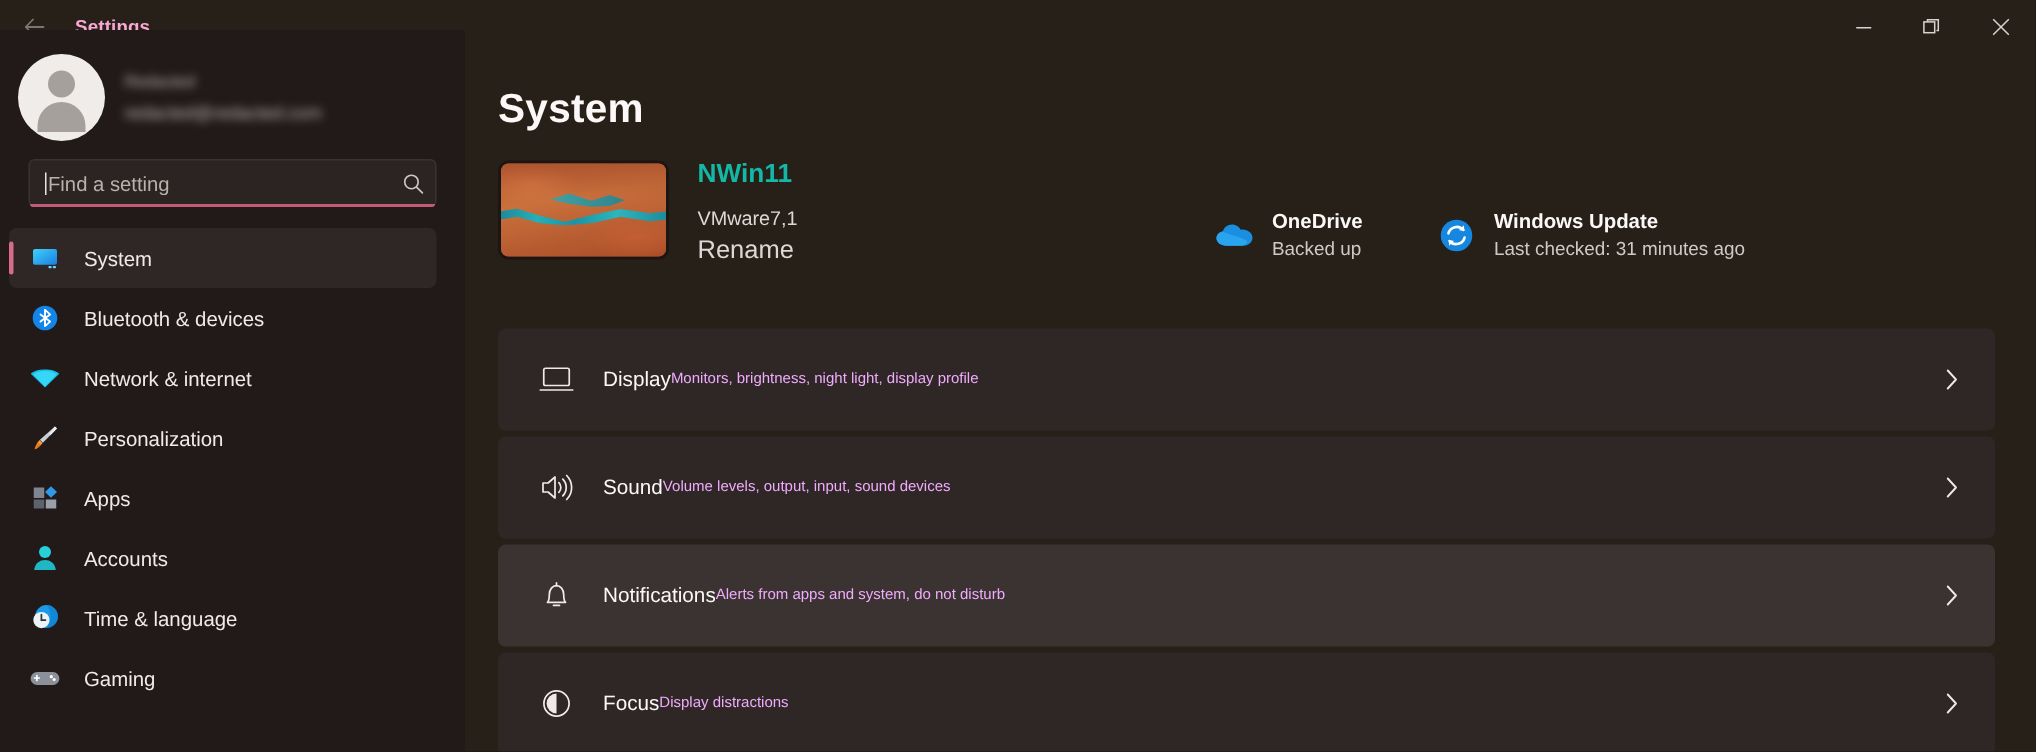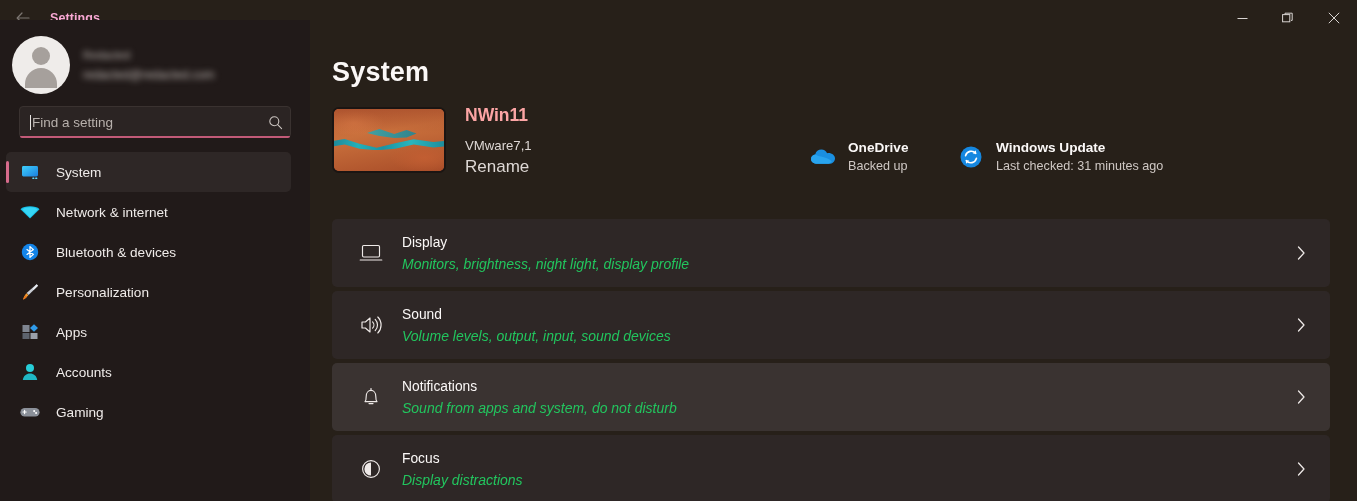--- a/index.html
+++ b/index.html
@@ -133,21 +133,21 @@
     background: linear-gradient(90deg,#2aa9b4,#18879a);
     clip-path: polygon(0% 50%, 25% 10%, 55% 60%, 80% 20%, 100% 55%, 80% 95%, 55% 100%, 25% 80%);
     opacity: .85;
   }
   .ridge {
     position: absolute; left: 0; top: 0; width: 100%; height: 38%;
     background: linear-gradient(180deg, rgba(160,72,40,.55), rgba(160,72,40,0));
   }
 
   .device-info { margin-left: 19px; display: flex; flex-direction: column; justify-content: center; }
-  .device-name { font-size: 17.5px; font-weight: 700; color: #fca5a5; line-height: 1.3; }
+  .device-name { font-size: 17.5px; font-weight: 700; color: #14b8a6; line-height: 1.3; }
   .device-model { font-size: 13.2px; color: #ded8d5; margin-top: 11px; }
   .device-rename { font-size: 17px; color: #ded8d5; margin-top: 4px; }
 
   .status-group {
     position: absolute; left: 500px; top: 104px; display: flex; align-items: flex-start; gap: 0;
   }
   .status-item { display: flex; align-items: flex-start; }
   .status-icon {
     width: 26px; height: 26px; flex: 0 0 auto; margin-right: 12px; margin-top: 4px;
     display: flex; align-items: center; justify-content: center;
@@ -160,23 +160,23 @@
   .list { position: absolute; left: 22px; top: 183px; width: 998px; }
   .list-row {
     position: relative; height: 68px; background: #2e2726; border-radius: 5px;
     display: flex; align-items: center; margin-bottom: 4px; padding: 0 18px 0 18px;
   }
   .list-row.hover { background: #3a3331; }
   .row-icon {
     width: 26px; height: 26px; flex: 0 0 auto; margin-right: 18px; margin-left: 8px;
     display: flex; align-items: center; justify-content: center;
   }
-  .row-text { display: flex; flex-direction: column; flex: 1; }
+  .row-text { display: flex; flex-direction: row; flex: 1; }
   .row-title { font-size: 13.8px; color: #fbf8f7; line-height: 1.35; }
-  .row-sub { font-size: 14px; color: #22c55e; margin-top: 3px; font-style: italic; }
+  .row-sub { font-size: 10px; color: #f0abfc; margin-top: 3px; }
   .row-chev { width: 22px; display: flex; align-items: center; justify-content: center; }
 </style>
 </head>
 <body>
 
 <div class="window">
 
   <div class="titlebar">
     <div class="back-btn">
       <svg class="back-arrow" viewBox="0 0 16 16">
@@ -246,36 +246,36 @@
             <rect x="2" y="4" width="16" height="10.5" rx="1.4" fill="url(#gMon)"></rect>
             <rect x="12.3" y="15.4" width="2.1" height="1.5" rx=".5" fill="#64d7fb"></rect>
             <rect x="15.2" y="15.4" width="2.1" height="1.5" rx=".5" fill="#64d7fb"></rect>
           </svg>
         </span>
         <span class="nav-label">System</span>
       </div>
 
       <div class="nav-item">
         <span class="nav-icon">
+          <svg width="20" height="20" viewBox="0 0 20 20">
+            <circle cx="10" cy="10" r="8.2" fill="#1384e8"></circle>
+            <path d="M10 4.6 V15.4 M10 4.6 L13.4 7.6 L7 12.4 M10 15.4 L13.4 12.4 L7 7.6" fill="none" stroke="#ffffff" stroke-width="1.25" stroke-linejoin="round" stroke-linecap="round"></path>
+          </svg>
+        </span>
+        <span class="nav-label">Bluetooth &amp; devices</span>
+      </div>
+
+      <div class="nav-item">
+        <span class="nav-icon">
           <svg width="22" height="20" viewBox="0 0 22 20">
             <path d="M1.5 7.2 C5 3.4 17 3.4 20.5 7.2 L11 16.4 Z" fill="#17c0e8"></path>
             <path d="M3.3 7.6 C6.4 4.6 15.6 4.6 18.7 7.6 L11 15.6 Z" fill="#37d6f6"></path>
           </svg>
         </span>
         <span class="nav-label">Network &amp; internet</span>
-      </div>
-
-      <div class="nav-item">
-        <span class="nav-icon">
-          <svg width="20" height="20" viewBox="0 0 20 20">
-            <circle cx="10" cy="10" r="8.2" fill="#1384e8"></circle>
-            <path d="M10 4.6 V15.4 M10 4.6 L13.4 7.6 L7 12.4 M10 15.4 L13.4 12.4 L7 7.6" fill="none" stroke="#ffffff" stroke-width="1.25" stroke-linejoin="round" stroke-linecap="round"></path>
-          </svg>
-        </span>
-        <span class="nav-label">Bluetooth &amp; devices</span>
       </div>
 
       <div class="nav-item">
         <span class="nav-icon">
           <svg width="20" height="20" viewBox="0 0 20 20">
             <path d="M16.6 2.3 L18 3.7 L8.6 13.1 L6.6 11.1 Z" fill="#c9cdd4"></path>
             <path d="M16.6 2.3 L18 3.7 L13.6 8.1 L12.6 7.1 Z" fill="#e8ecf2"></path>
             <path d="M6.4 11.3 L8.4 13.3 C7.3 14.6 5.4 16.9 3.1 17.5 C3.6 15.2 5.1 12.6 6.4 11.3 Z" fill="#f59a2e"></path>
             <path d="M5.6 13.3 L7 14.7 C6 16 4.4 17.2 3.1 17.5 C3.5 16.1 4.6 14.3 5.6 13.3 Z" fill="#e8761d"></path>
           </svg>
@@ -298,20 +298,31 @@
       <div class="nav-item">
         <span class="nav-icon">
           <svg width="20" height="20" viewBox="0 0 20 20">
             <circle cx="10" cy="6" r="4" fill="#27cfd9"></circle>
             <path d="M2.8 18 C3.4 13.6 6.4 11.4 10 11.4 C13.6 11.4 16.6 13.6 17.2 18 Z" fill="#1fb7c4"></path>
           </svg>
         </span>
         <span class="nav-label">Accounts</span>
       </div>
 
+      <div class="nav-item">
+        <span class="nav-icon">
+          <svg width="20" height="20" viewBox="0 0 20 20">
+            <circle cx="11" cy="9" r="7.6" fill="#1a9ae8"></circle>
+            <path d="M11 1.4 A7.6 7.6 0 0 1 11 16.6 A12 12 0 0 0 11 1.4 Z" fill="#0c7cc9" opacity=".6"></path>
+            <circle cx="7.6" cy="11.4" r="5.4" fill="#eef2f6"></circle>
+            <path d="M7.6 7.8 V11.4 H10.3" fill="none" stroke="#2b3440" stroke-width="1.15" stroke-linecap="round"></path>
+          </svg>
+        </span>
+        <span class="nav-label">Time &amp; language</span>
+      </div>
 
       <div class="nav-item">
         <span class="nav-icon">
           <svg width="22" height="20" viewBox="0 0 22 20">
             <rect x="1.4" y="6" width="19.2" height="8.6" rx="4.3" fill="#8b9099"></rect>
             <path d="M5.6 8.4 V11.6 M4 10 H7.2" stroke="#ffffff" stroke-width="1.15" stroke-linecap="round"></path>
             <circle cx="15.2" cy="9.1" r="1.05" fill="#ffffff"></circle>
             <circle cx="17.1" cy="11" r="1.05" fill="#ffffff"></circle>
           </svg>
         </span>
@@ -420,21 +431,21 @@
         <span class="row-icon">
           <svg width="22" height="22" viewBox="0 0 22 22">
             <path d="M5 15.6 C6.2 14.4 6.2 13.4 6.2 10.4 C6.2 6.8 8.4 4.4 11 4.4
                      C13.6 4.4 15.8 6.8 15.8 10.4 C15.8 13.4 15.8 14.4 17 15.6 Z" fill="none" stroke="#efeae8" stroke-width="1.15" stroke-linejoin="round"></path>
             <path d="M9 17.6 H13" stroke="#efeae8" stroke-width="1.15" stroke-linecap="round"></path>
             <path d="M11 2.6 V4.4" stroke="#efeae8" stroke-width="1.15" stroke-linecap="round"></path>
           </svg>
         </span>
         <span class="row-text">
           <span class="row-title">Notifications</span>
-          <span class="row-sub">Sound from apps and system, do not disturb</span>
+          <span class="row-sub">Alerts from apps and system, do not disturb</span>
         </span>
         <span class="row-chev">
           <svg width="11" height="16" viewBox="0 0 11 16">
             <path d="M2.5 2 L8 8 L2.5 14" fill="none" stroke="#efeae8" stroke-width="1.25" stroke-linecap="round" stroke-linejoin="round"></path>
           </svg>
         </span>
       </div>
 
       <div class="list-row">
         <span class="row-icon">

